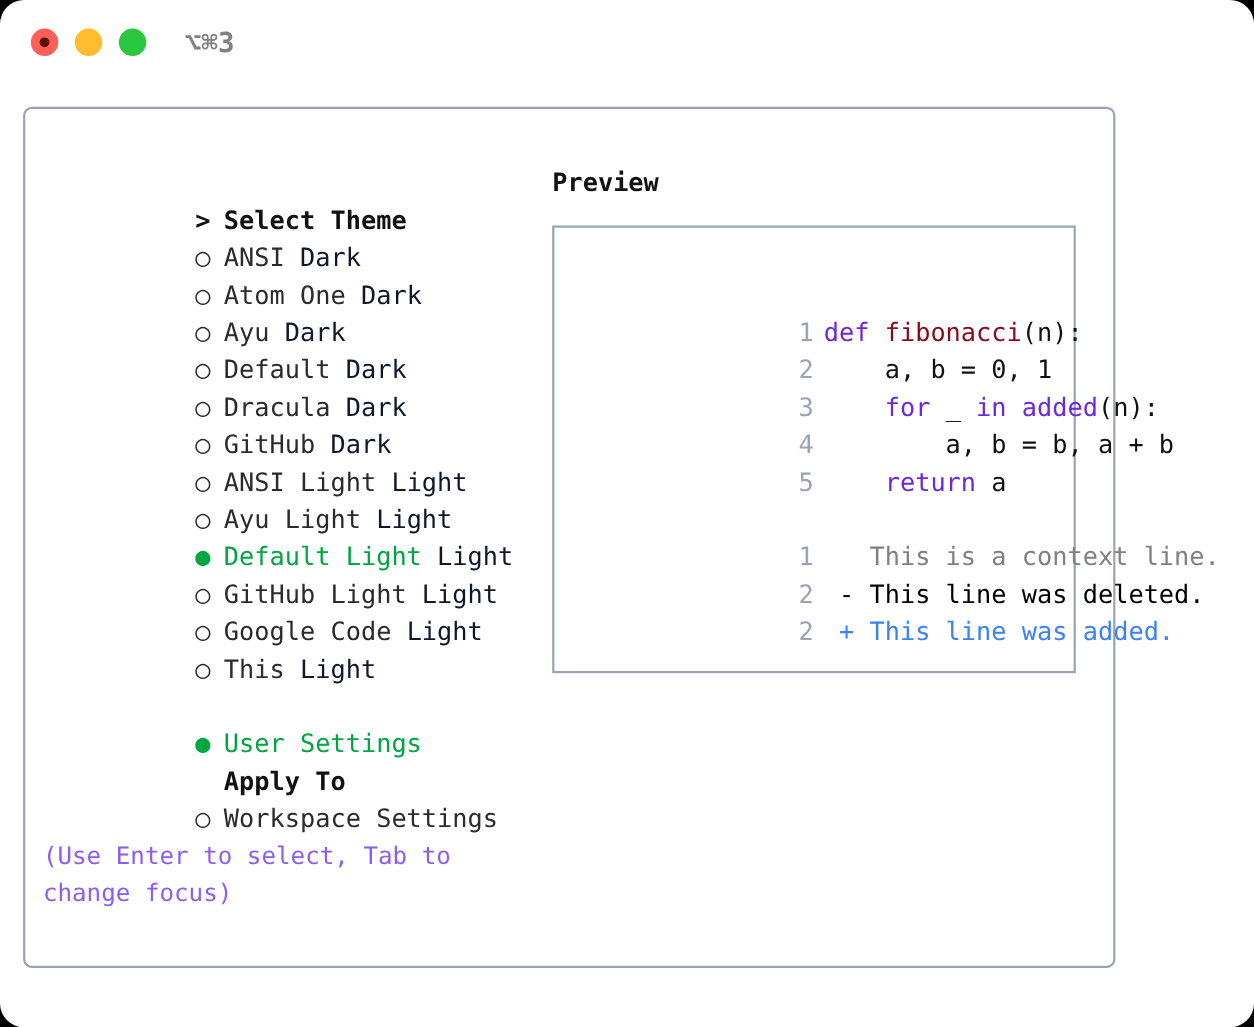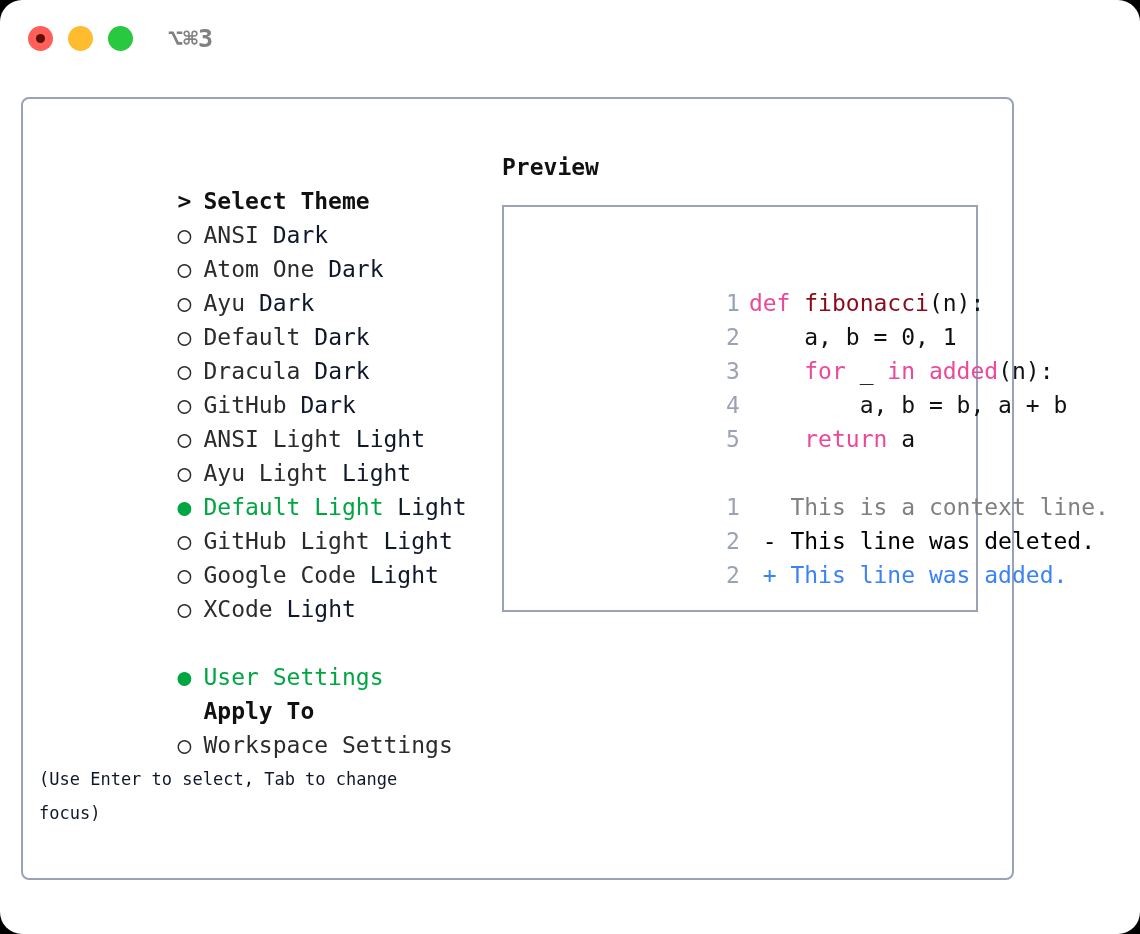--- a/index.html
+++ b/index.html
@@ -119,23 +119,23 @@
 
   .row.selected .marker,
   .row.selected .label { color: #00a642; }
 
   .tag {
     color: #0f172a;
   }
   .spacer-row { height: 34px; display: block; }
 
   .hint {
-    font-size: 17px;
+    font-size: 22px;
     line-height: 34px;
-    color: #0f172a;
+    color: #8b5cf6;
     width: 420px;
     white-space: pre-wrap;
     word-break: break-word;
   }
 
   
   .right-col {
     position: absolute;
     left: 479px;
     top: 51px;
@@ -170,21 +170,21 @@
     white-space: pre;
     color: #111111;
   }
   .ln {
     display: inline-block;
     width: 30px;
     text-align: right;
     color: #9aa3b5;
     margin-right: 9px;
   }
-  .kw   { color: #ec4899; }
+  .kw   { color: #6d28d9; }
   .fn   { color: #8b0a1a; }
   .pl   { color: #111111; }
   .ctx  { color: #808080; }
   .del  { color: #000000; }
   .add  { color: #3b82f6; }
   .blank-line { height: 34px; display: block; }
 </style>
 </head>
 <body>
 
@@ -246,21 +246,21 @@
 
         <div class="row">
           <span class="marker">○</span><span class="label">GitHub Light</span><span class="pl"> </span><span class="tag">Light</span>
         </div>
 
         <div class="row">
           <span class="marker">○</span><span class="label">Google Code</span><span class="pl"> </span><span class="tag">Light</span>
         </div>
 
         <div class="row">
-          <span class="marker">○</span><span class="label">XCode</span><span class="pl"> </span><span class="tag">Light</span>
+          <span class="marker">○</span><span class="label">This</span><span class="pl"> </span><span class="tag">Light</span>
         </div>
 
         <span class="spacer-row"></span>
 
         <div class="row selected">
           <span class="marker">●</span><span class="label">User Settings</span>
         </div>
 
         <div class="row header-row">
           <span class="marker"> </span><span class="label">Apply To</span>

